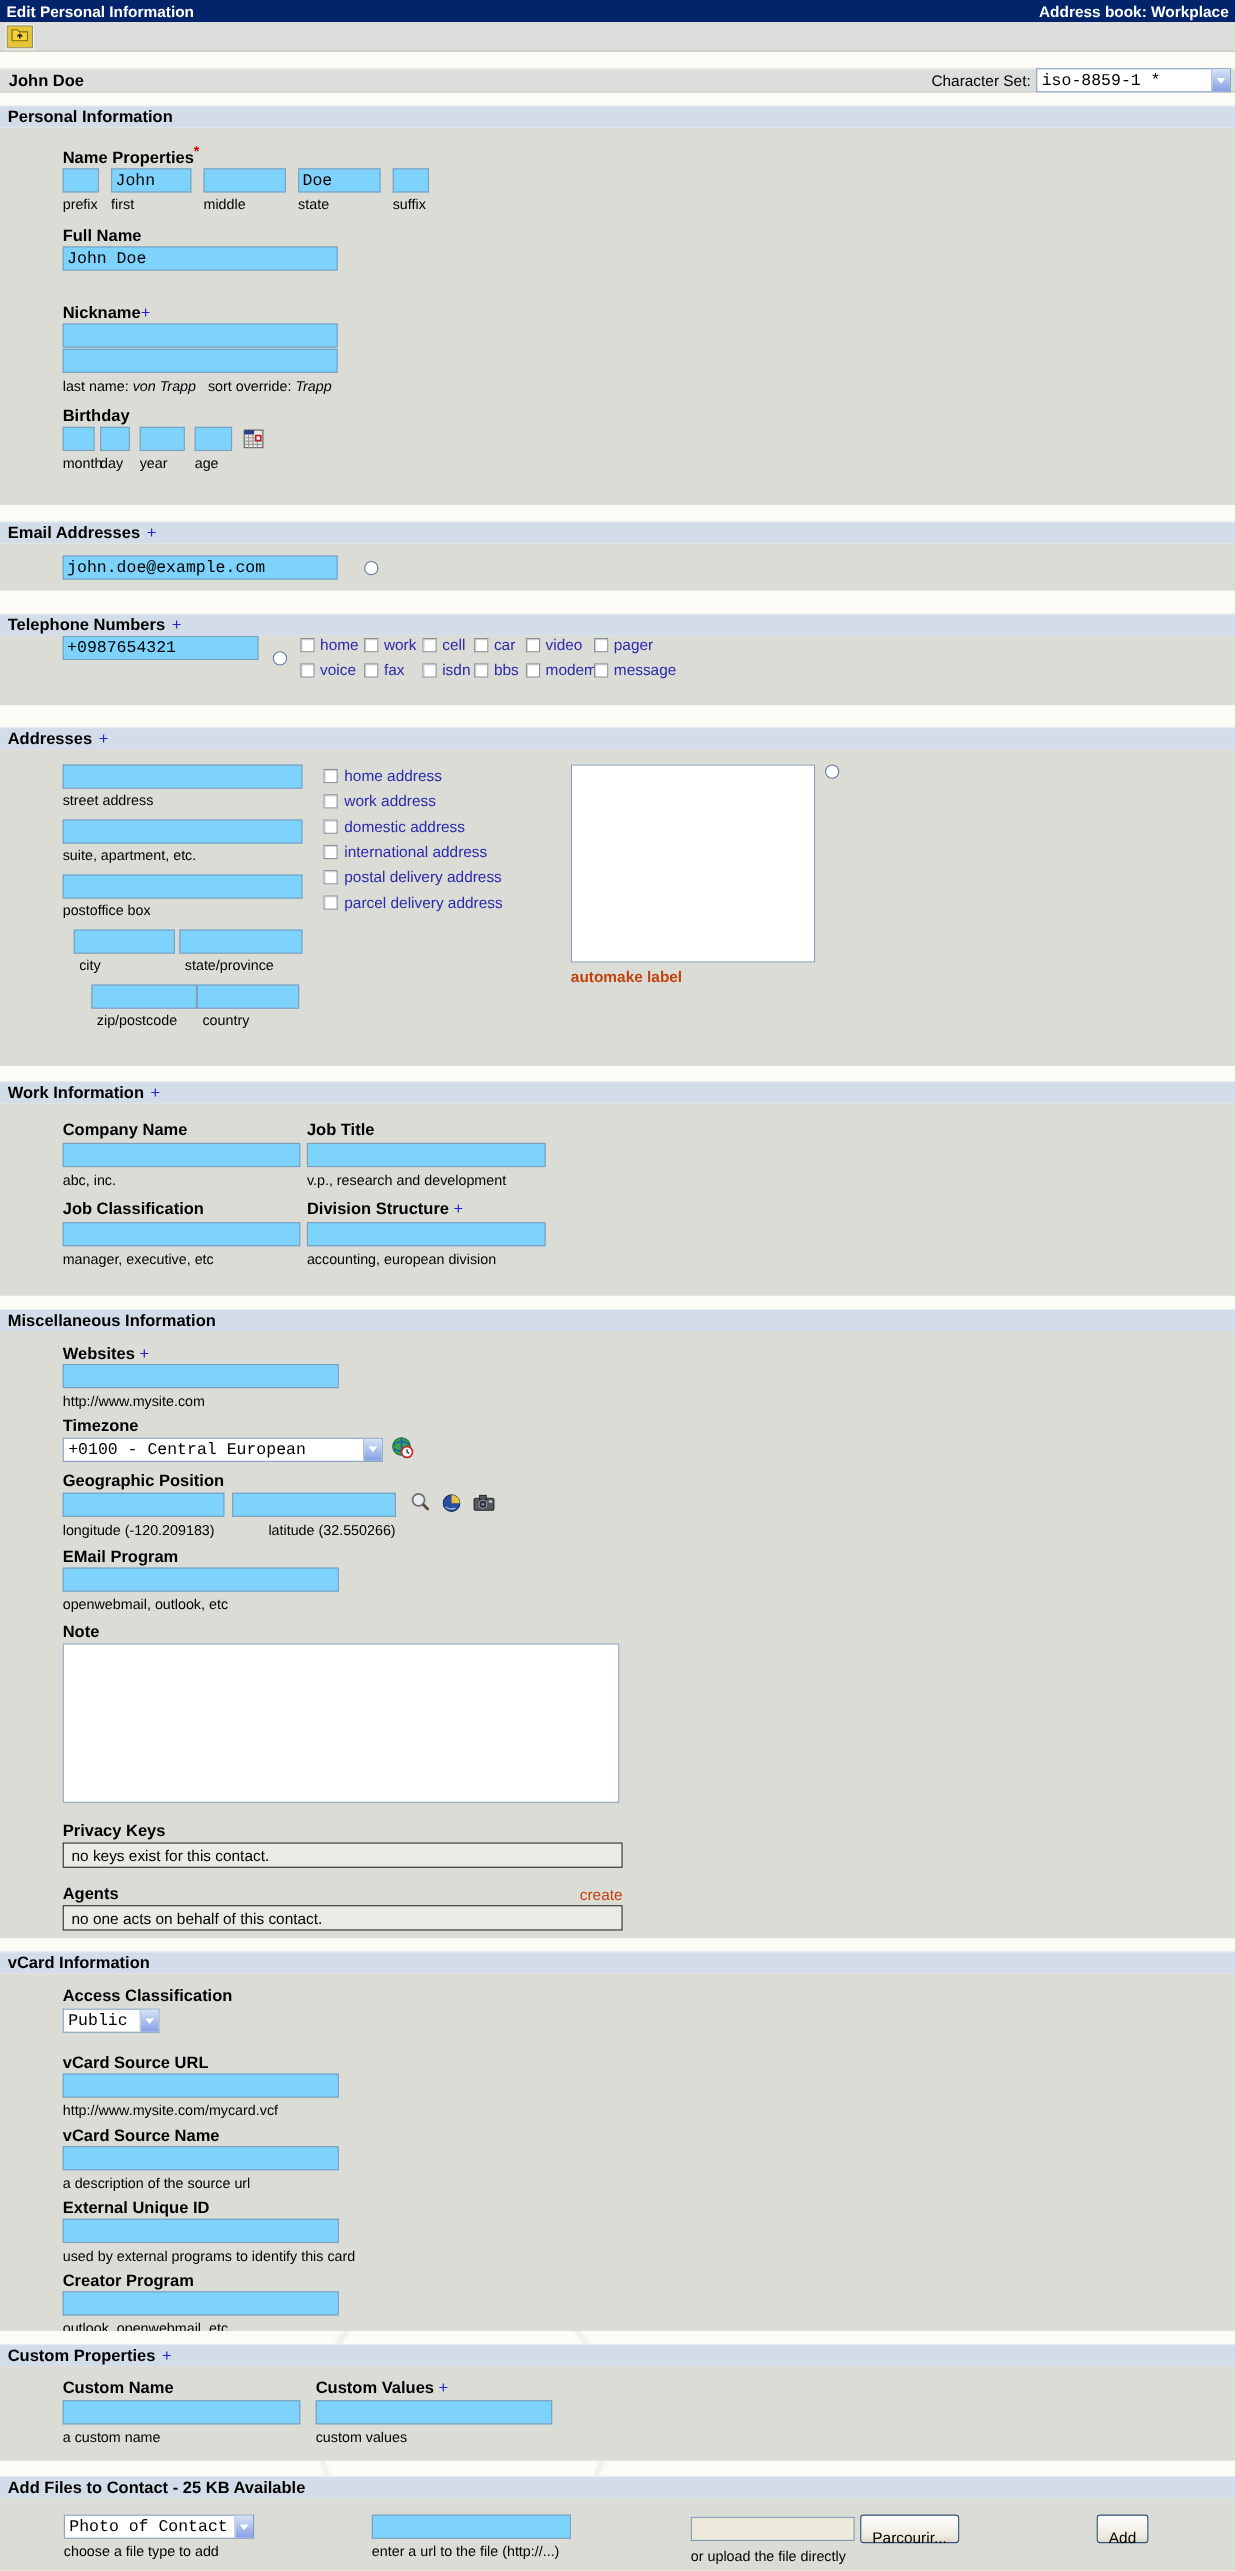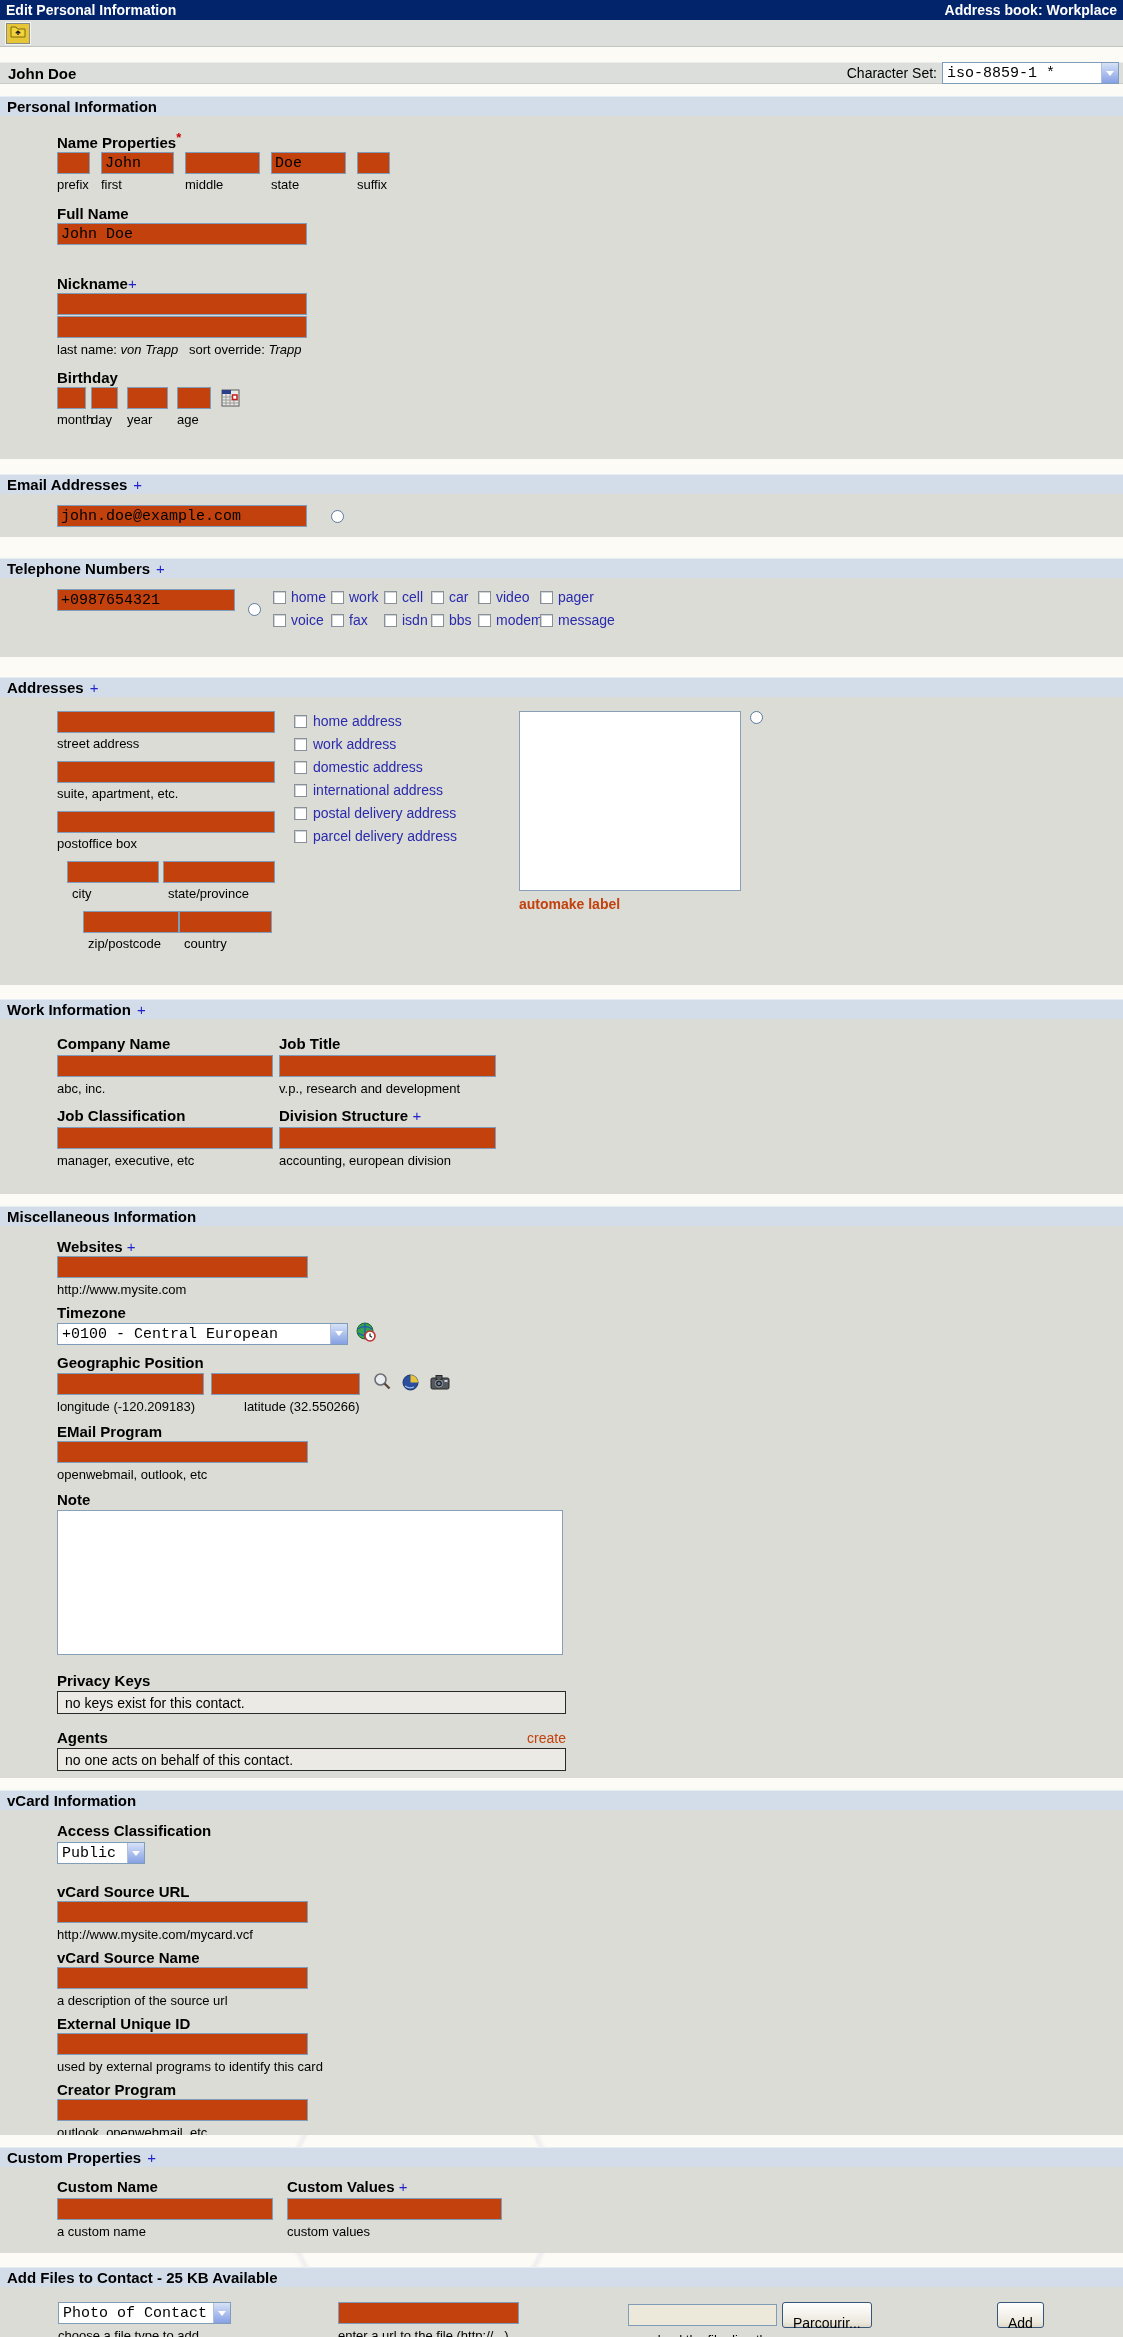--- a/index.html
+++ b/index.html
@@ -21,21 +21,21 @@
   .charset { display:flex; align-items:center; gap:5px; font-size:14px; }
 
   .sec-header { height:20px; background:#d3dce9; border-top:1px solid #e7edf5; display:flex; align-items:center; padding-left:7px; font-size:15px; font-weight:bold; gap:6px; }
   .panel { background:#dbdcd6; overflow:hidden; padding-left:57px; position:relative; }
 
   .plus { color:#2222cc; font-weight:normal; text-decoration:none; font-size:15px; cursor:pointer; }
   .blabel { font-weight:bold; font-size:15px; line-height:16px; }
   .hint { font-size:13px; line-height:15px; margin-top:4px; }
   .sublabel { font-size:13px; line-height:15px; margin-top:3px; }
 
-  .ti { height:22px; border:1px solid #7f9db9; background:#c2410c; font-family:"Liberation Mono", monospace; font-size:15px; padding:1px 3px; display:block; }
+  .ti { height:22px; border:1px solid #7f9db9; background:#7dd3fc; font-family:"Liberation Mono", monospace; font-size:15px; padding:1px 3px; display:block; }
   textarea.ta { border:1px solid #8aa0b8; background:#fff; font-family:"Liberation Mono", monospace; font-size:15px; resize:none; display:block; }
 
   .xselect { height:22px; border:1px solid #7f9db9; background:#fff; display:inline-flex; align-items:stretch; cursor:pointer; }
   .xselect .val { font-family:"Liberation Mono", monospace; font-size:15px; padding:2px 4px; flex:1; white-space:nowrap; overflow:hidden; }
   .xarrow { width:17px; background:linear-gradient(180deg,#d6e2f7,#86a0e4); border-left:1px solid #b2c0d6; display:flex; align-items:center; justify-content:center; }
   .xarrow::after { content:""; width:0; height:0; border:4px solid transparent; border-top:5px solid #fff; margin-top:4px; }
 
   .cb { width:13px; height:13px; background:#fff; border:1px solid #8a9097; box-shadow:inset 1px 1px 0 #cfd4d9; display:inline-block; flex:none; cursor:pointer; }
   .radio { width:13px; height:13px; background:#fff; border:1px solid #5b7a9d; border-radius:50%; display:inline-block; flex:none; cursor:pointer; }
 
@@ -180,21 +180,21 @@
     <span class="radio"></span>
   </div>
 </div>
 
 <div class="gap21"></div>
 
 <div class="sec-header">
   <span>Telephone Numbers</span>
   <a class="plus">+</a>
 </div>
-<div class="panel" style="height:79px; padding-top:11px;">
+<div class="panel" style="height:63px; ">
   <div class="row">
     <input class="ti" style="width: 178px;" value="+0987654321">
     <span class="radio" style="margin-left:13px; margin-top:14px;"></span>
     <div style="margin-left:12px; display:grid; grid-template-columns:58px 53px 47px 47px 62px 72px; row-gap:7px;">
       <span class="row" style="align-items:center; gap:5px">
           <span class="cb"></span>
           <span class="cb-label">home</span>
         </span>
       <span class="row" style="align-items:center; gap:5px">
           <span class="cb"></span>

